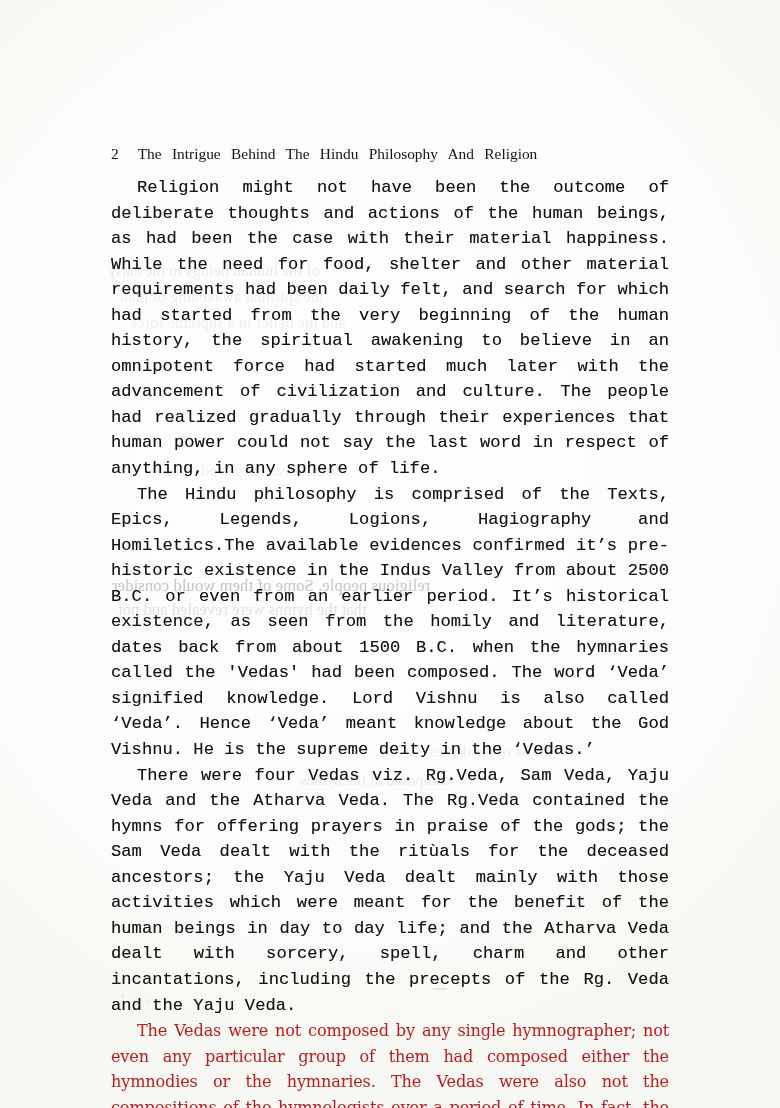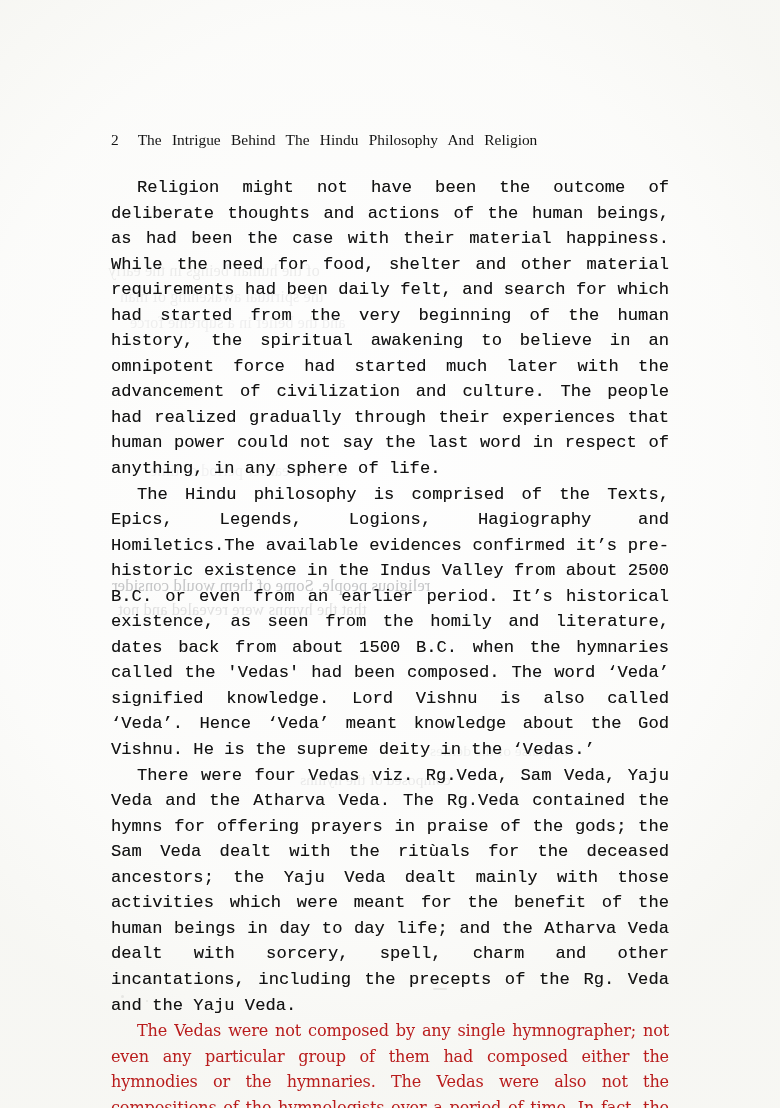--- a/index.html
+++ b/index.html
@@ -58,21 +58,21 @@
     position: absolute;
     background: rgba(150,150,150,0.17);
     border-radius: 50%;
     pointer-events: none;
   }
 
   
   .running-head {
     position: absolute;
     left: 111px;
-    top: 130px;
+    top: 144px;
     width: 560px;
     font-size: 15.4px;
     line-height: 20px;
     color: #141414;
     white-space: nowrap;
   }
   .running-head .folio {
     display: inline-block;
     margin-right: 19px;
   }

